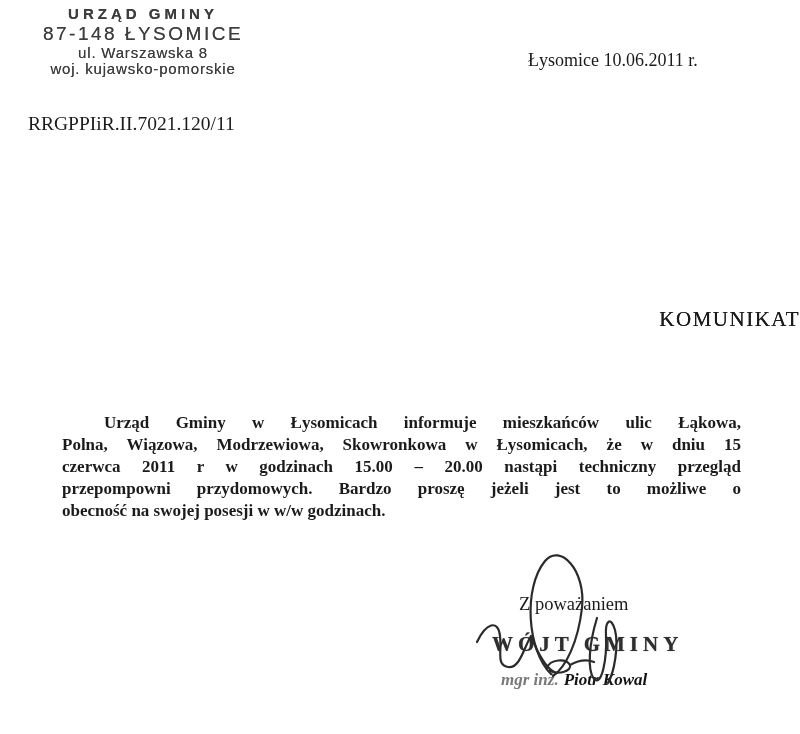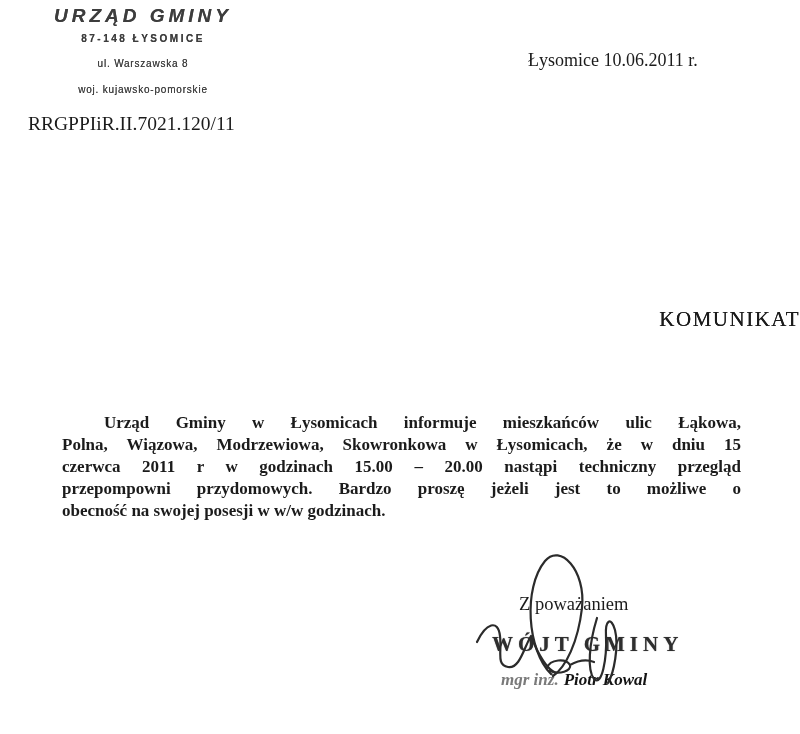--- a/index.html
+++ b/index.html
@@ -22,23 +22,23 @@
     position: absolute;
     left: 28px;
     top: 6px;
     width: 230px;
     text-align: center;
     font-family: "Liberation Sans", sans-serif;
     color: #3d3d3d;
     text-shadow: 0 0 0.6px #5a5a5a;
     line-height: 1.05;
   }
-  .stamp-l1 { font-size: 19px; font-weight: 700; letter-spacing: 4px; white-space: nowrap; font-style: italic; }
-  .stamp-l2 { font-size: 10px; font-weight: 700; letter-spacing: 2.5px; margin-top: 8px; white-space: nowrap; }
-  .stamp-l3, .stamp-l4, .stamp-l5 { font-size: 10px; font-weight: 500; letter-spacing: 0.8px; margin-top: 15px; white-space: nowrap; text-align: center; }
+  .stamp-l1 { font-size: 15px; font-weight: 700; letter-spacing: 4px; white-space: nowrap; }
+  .stamp-l2 { font-size: 19px; font-weight: 400; letter-spacing: 2.5px; margin-top: 2px; white-space: nowrap; }
+  .stamp-l3, .stamp-l4, .stamp-l5 { font-size: 15px; font-weight: 500; letter-spacing: 0.8px; margin-top: 1px; white-space: nowrap; text-align: center; }
 
   
   .dateline {
     position: absolute;
     left: 528px;
     top: 50px;
     font-size: 18px;
     white-space: nowrap;
   }
 

